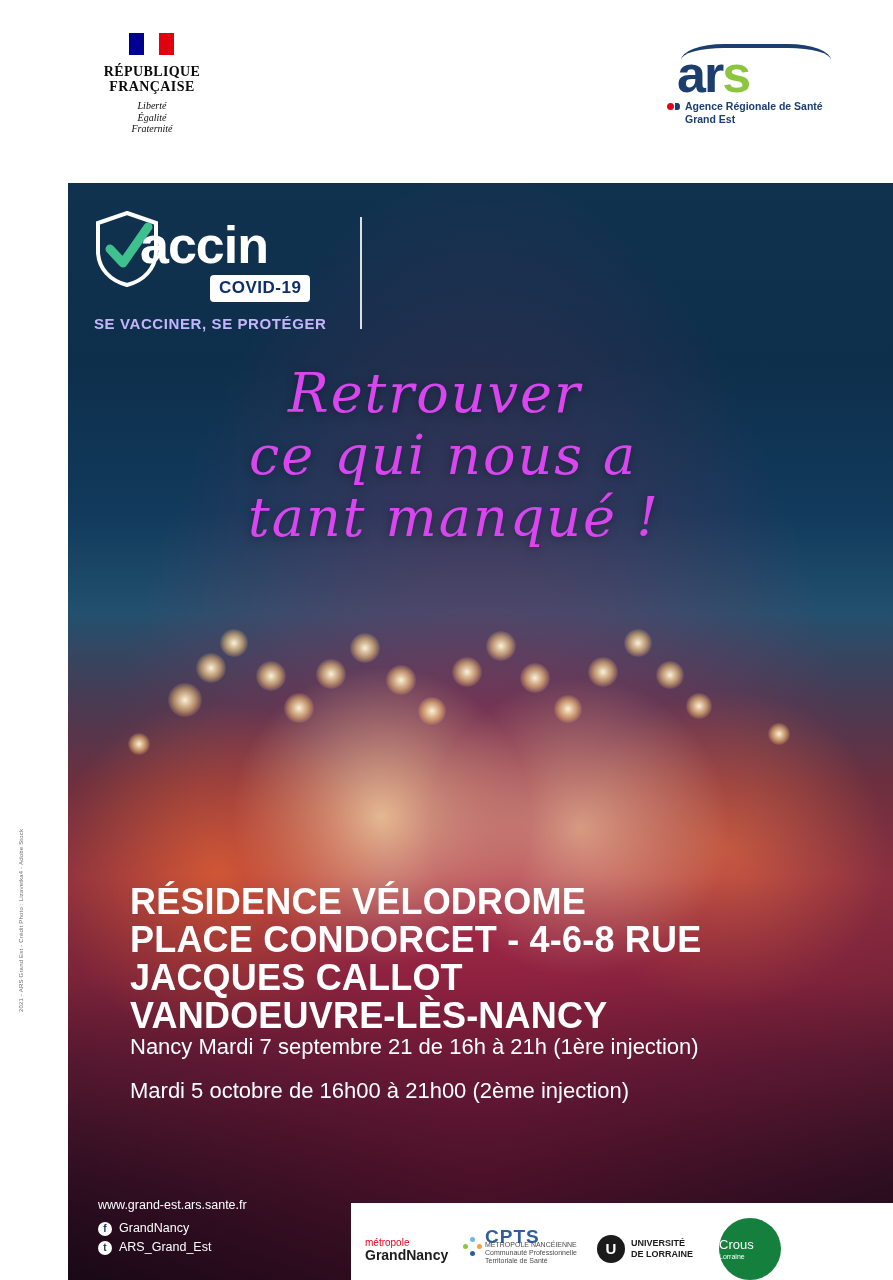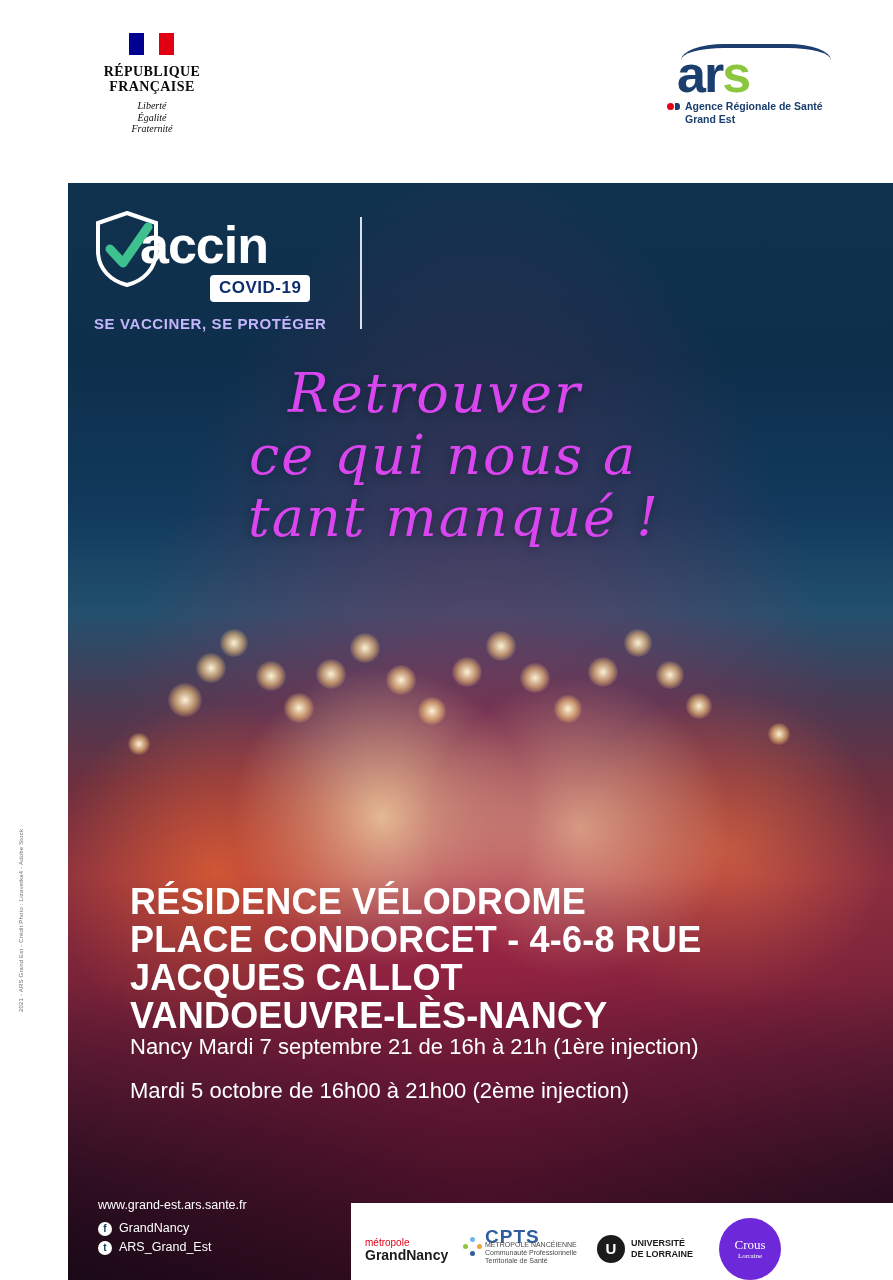--- a/index.html
+++ b/index.html
@@ -384,28 +384,26 @@
   }
   .ul-text {
     font-size: 9px;
     line-height: 11px;
     font-weight: bold;
     color: #1b1b1b;
   }
   .p-crous {
     width: 62px; height: 62px;
     border-radius: 50%;
-    background: #6d28d9;
-    color: #ffffff;
-    text-align: center;
+    background: #15803d;
+    color: #ffffff;
     font-size: 13px;
     line-height: 14px;
     padding-top: 20px;
     box-sizing: border-box;
-    font-family: Liberation Serif, serif;
   }
   .p-crous .cr-sub { font-size: 7px; line-height: 9px; }
 
   
   .credit {
     position: absolute;
     left: 18px;
     top: 1012px;
     transform: rotate(-90deg);
     transform-origin: left top;

